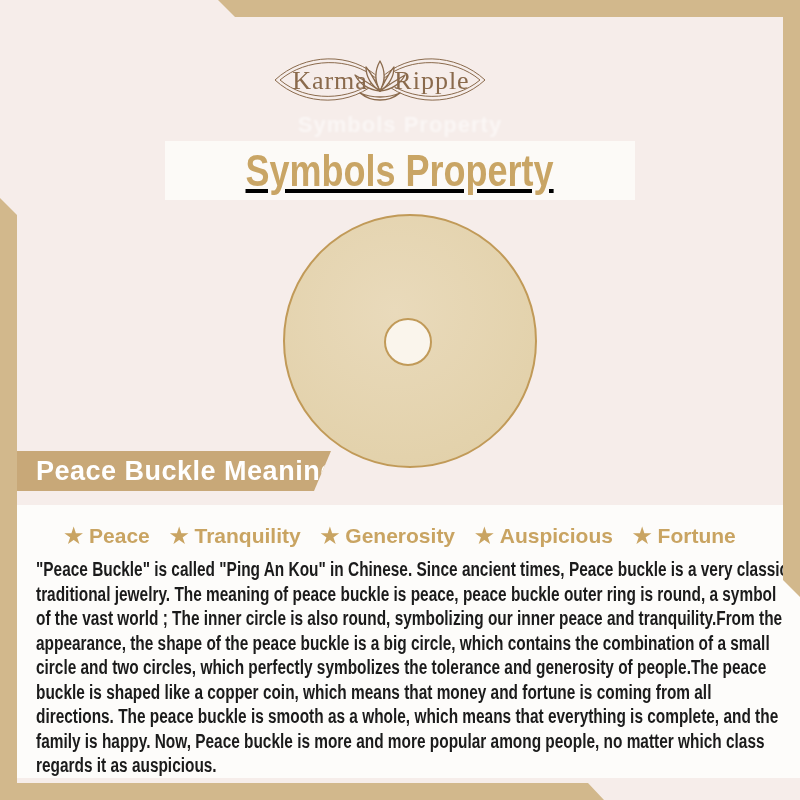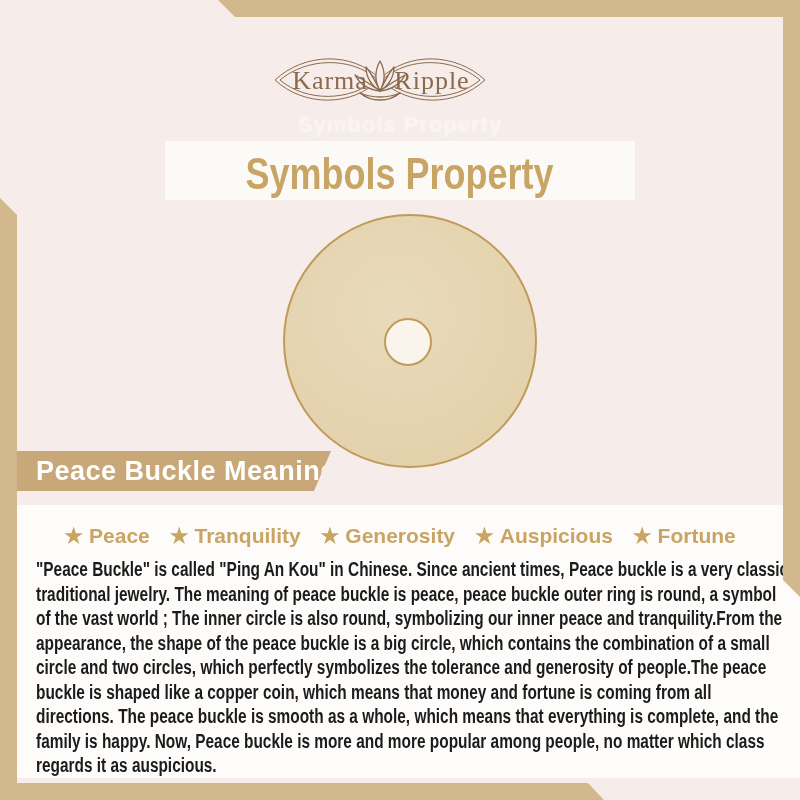--- a/index.html
+++ b/index.html
@@ -28,21 +28,21 @@
   
   #watermark{
     left:0;top:112px;width:800px;text-align:center;
     font-size:22px;font-weight:bold;color:rgba(255,255,255,0.55);
     filter:blur(1.1px);letter-spacing:1px;z-index:1;
   }
 
   
   #title-band{
     left:165px;top:141px;width:470px;height:59px;background:#fcfaf7;
-    display:flex;align-items:flex-end;justify-content:center;z-index:2;
+    display:flex;align-items:center;justify-content:center;z-index:2;text-decoration:underline;
   }
   #title-text{
     font-size:45px;font-weight:bold;color:#c9a565;white-space:nowrap;
     transform:scaleX(0.8);transform-origin:center;
   }
 
   
   #buckle-circle{
     left:283px;top:214px;width:250px;height:250px;border-radius:50%;
     background:radial-gradient(circle at 44% 38%, #e9dabb 0%, #e3d2ac 70%, #e0ceA6 100%);

